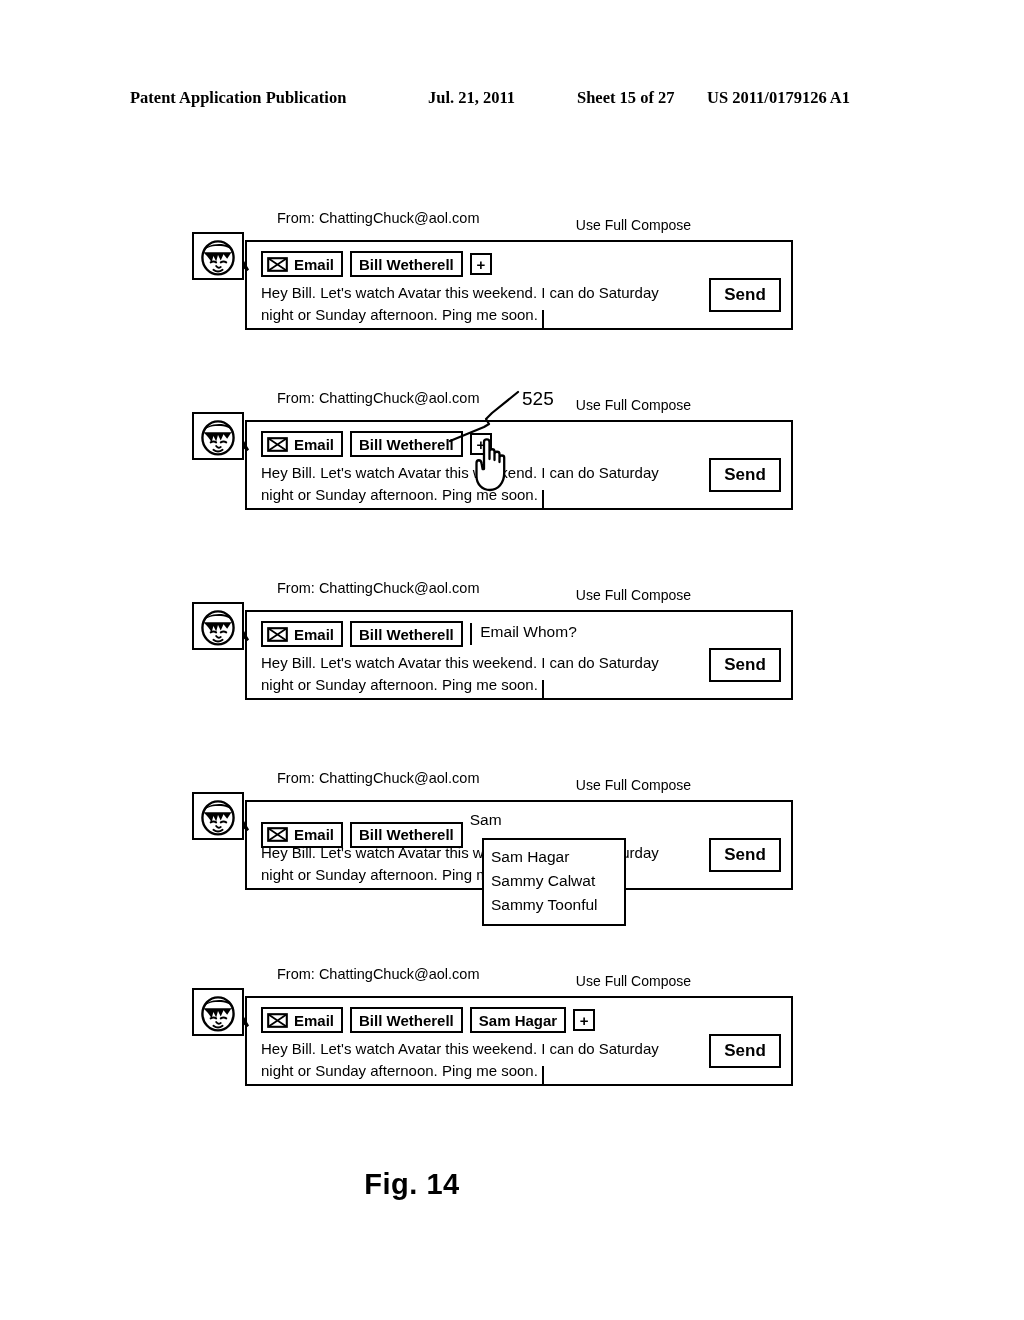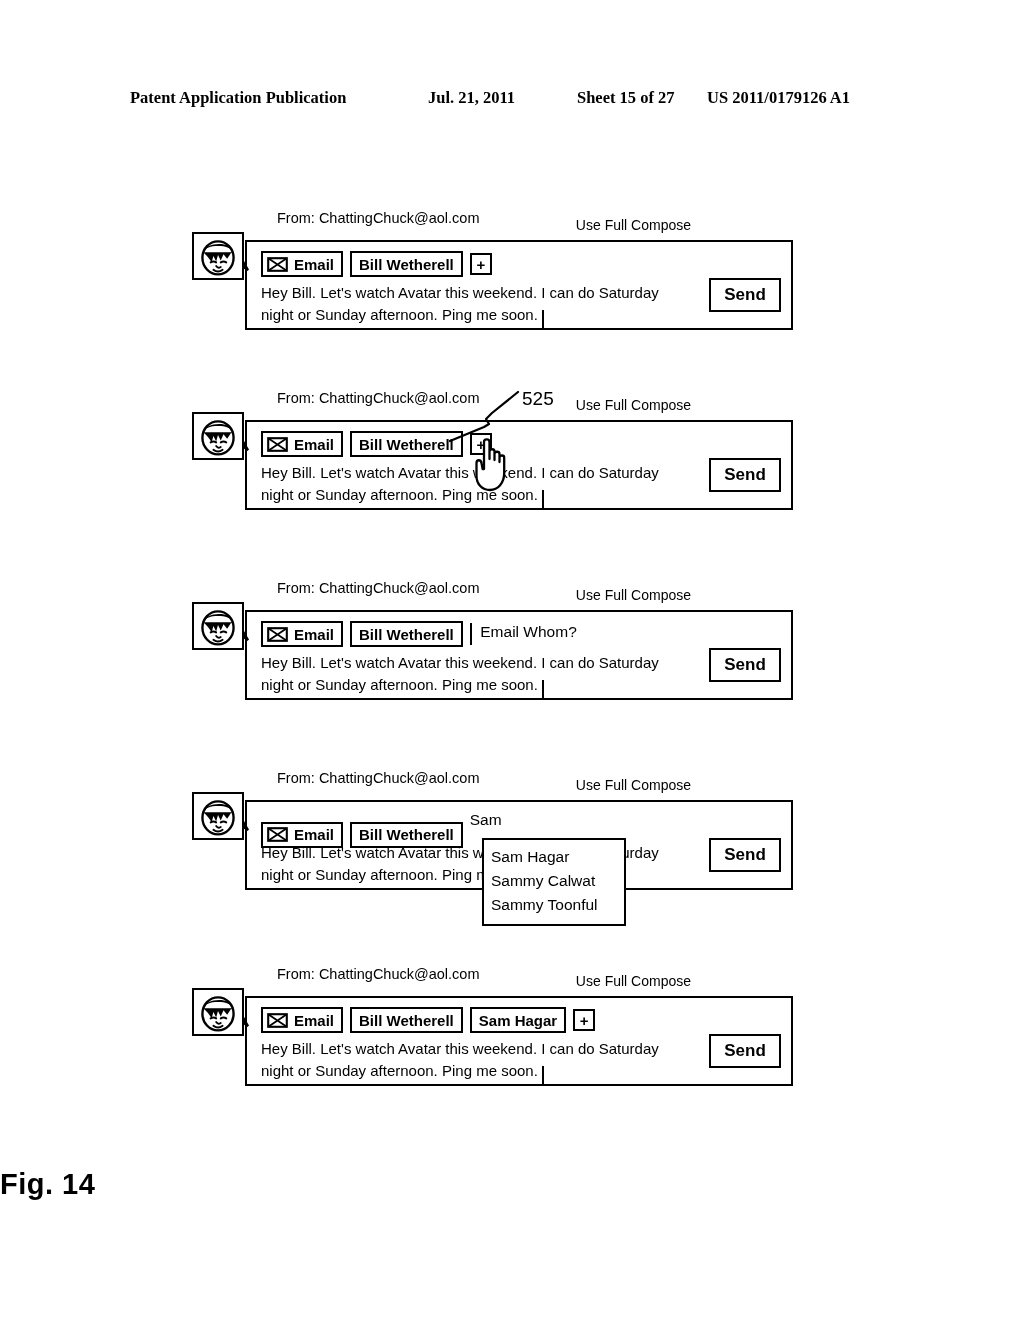--- a/index.html
+++ b/index.html
@@ -34,21 +34,21 @@
   .hdr-date  { left: 428px; }
   .hdr-sheet { left: 577px; }
   .hdr-num   { left: 707px; }
 
   
   .fig-caption {
     position: absolute;
     top: 1168px;
     left: 0;
     width: 824px;
-    text-align: left;
+    text-align: center;
     font-family: "Liberation Sans", sans-serif;
     font-weight: bold;
     font-size: 29px;
     letter-spacing: 0.5px;
   }
 
   
   .panel-group {
     position: absolute;
     left: 0;

